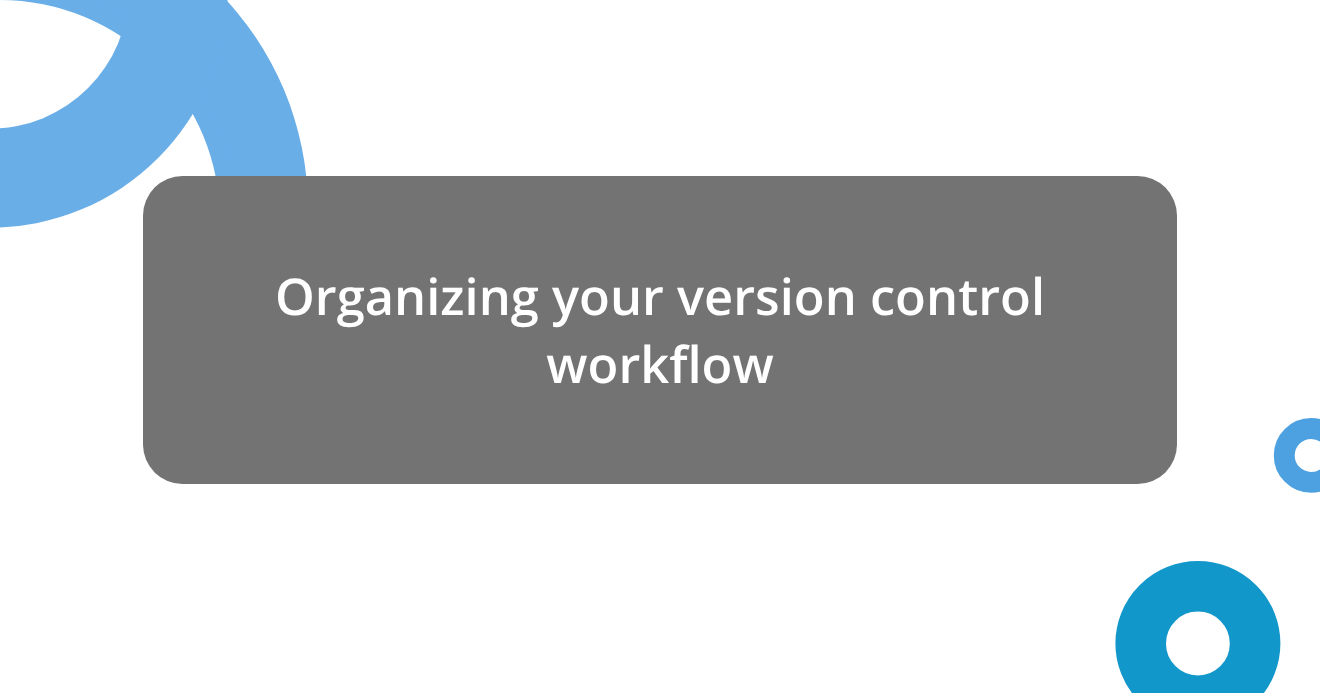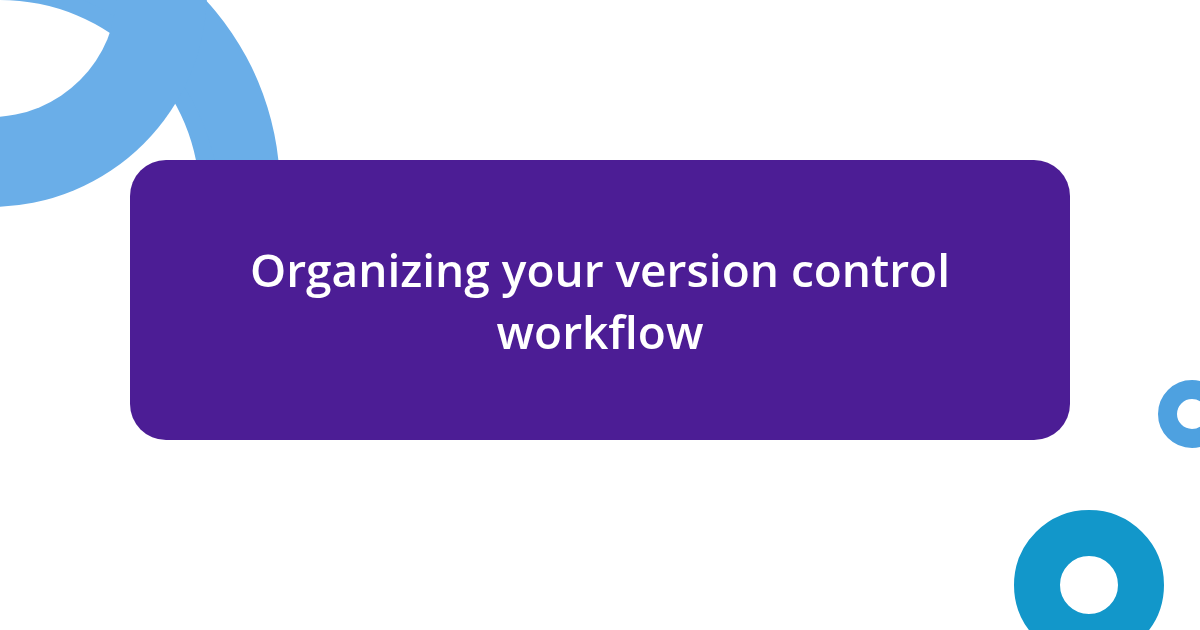--- a/index.html
+++ b/index.html
@@ -26,21 +26,21 @@
       width: 100%;
       height: 100%;
     }
     .title-card {
       position: absolute;
       top: 160px;
       left: 50%;
       transform: translateX(-50%);
       width: 940px;
       height: 280px;
-      background: #4c1d95;
+      background: #737373;
       border-radius: 36px;
       display: flex;
       align-items: center;
       justify-content: center;
       padding: 40px 80px;
     }
     .title-text {
       color: #ffffff;
       font-size: 46px;
       font-weight: 600;

